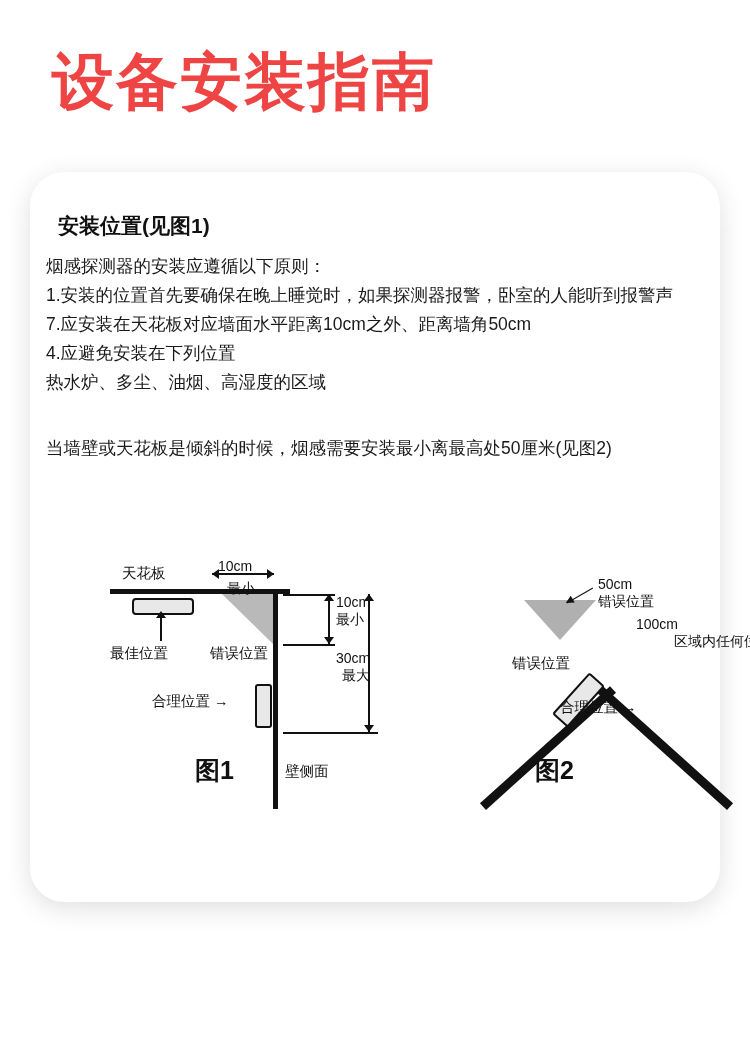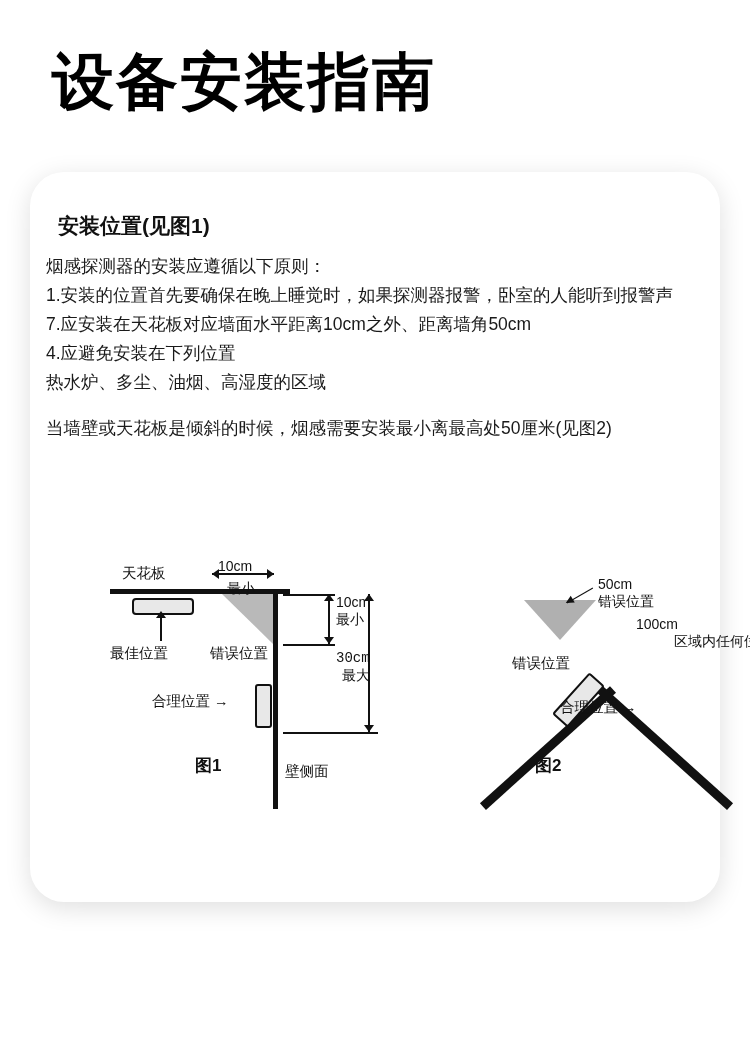--- a/index.html
+++ b/index.html
@@ -20,21 +20,21 @@
     width: 750px;
     height: 1049px;
   }
   .page-title {
     position: absolute;
     left: 52px;
     top: 48px;
     font-size: 62px;
     font-weight: bold;
     letter-spacing: 2px;
-    color: #000000;
+    color: #ef4444;
     line-height: 1.1;
     white-space: nowrap;
   }
   .card {
     position: absolute;
     left: 30px;
     top: 172px;
     width: 690px;
     height: 730px;
     background: #ffffff;
@@ -56,21 +56,21 @@
     width: 660px;
     font-size: 17.5px;
     line-height: 29px;
     color: #1a1a1a;
   }
   .body-text p {
     margin: 0;
     white-space: nowrap;
   }
   .body-text p.gap {
-    margin-top: 17px;
+    margin-top: 37px;
   }
 
   
   .figures {
     position: absolute;
     left: 0;
     top: 390px;
     width: 690px;
     height: 260px;
     text-align: center;
@@ -131,21 +131,21 @@
   }
   .lbl {
     position: absolute;
     font-size: 14.5px;
     color: #111;
     white-space: nowrap;
   }
   .lbl.sm { font-size: 14px; }
   .figname {
     position: absolute;
-    font-size: 17px;
+    font-size: 25px;
     font-weight: bold;
     color: #111;
   }
   .arrow-up {
     position: absolute;
     width: 2px;
     background: #111;
   }
   .arrow-up::before {
     content: "";
@@ -300,21 +300,21 @@
 
         <div class="tick" style="left:213px; top:32px; width:52px;"></div>
         <div class="tick" style="left:213px; top:82px; width:52px;"></div>
         <div class="tick" style="left:213px; top:170px; width:95px;"></div>
 
         <div class="vbar" style="left:258px; top:32px; height:50px;"></div>
         <div class="lbl sm" style="left:266px; top:32px;">10cm</div>
         <div class="lbl sm" style="left:266px; top:49px;">最小</div>
 
         <div class="vbar" style="left:298px; top:32px; height:138px;"></div>
-        <div class="lbl sm" style="left:266px; top:88px;font-family:Liberation Mono, monospace;">30cm</div>
+        <div class="lbl sm" style="left:266px; top:88px;">30cm</div>
         <div class="lbl sm" style="left:272px; top:105px;">最大</div>
 
         <div class="lbl" style="left:215px; top:200px;">壁侧面</div>
         <div class="figname" style="left:125px; top:192px;">图1</div>
       </div>
 
       <div class="fig2">
 
         <div class="f2-shade"></div>
         <div class="f2-left"></div>

